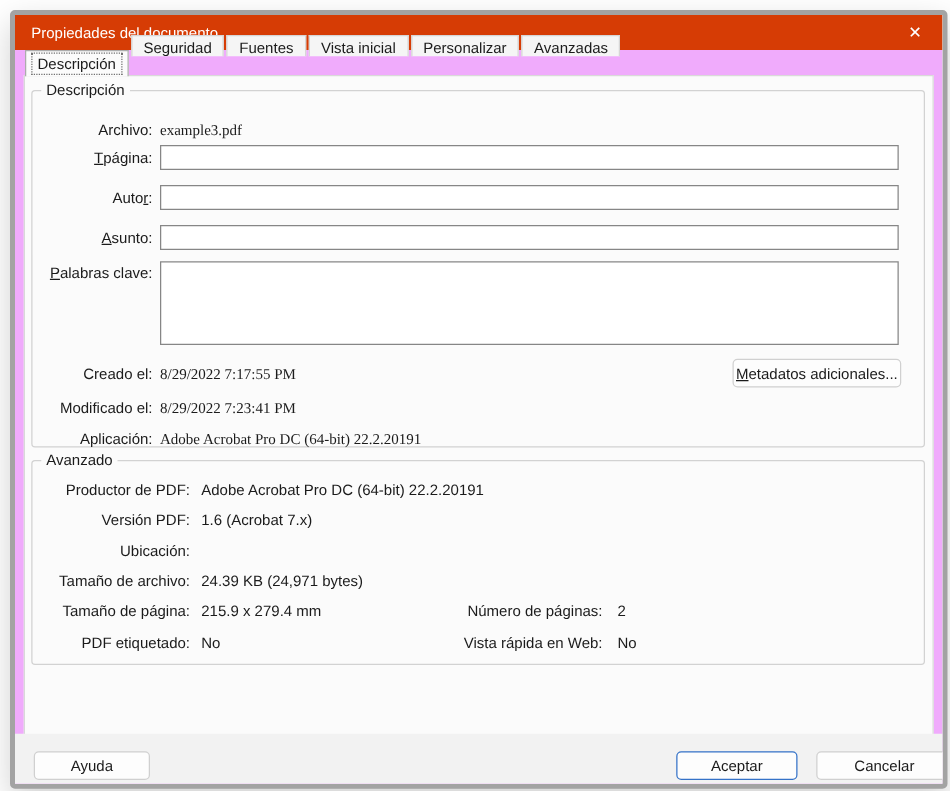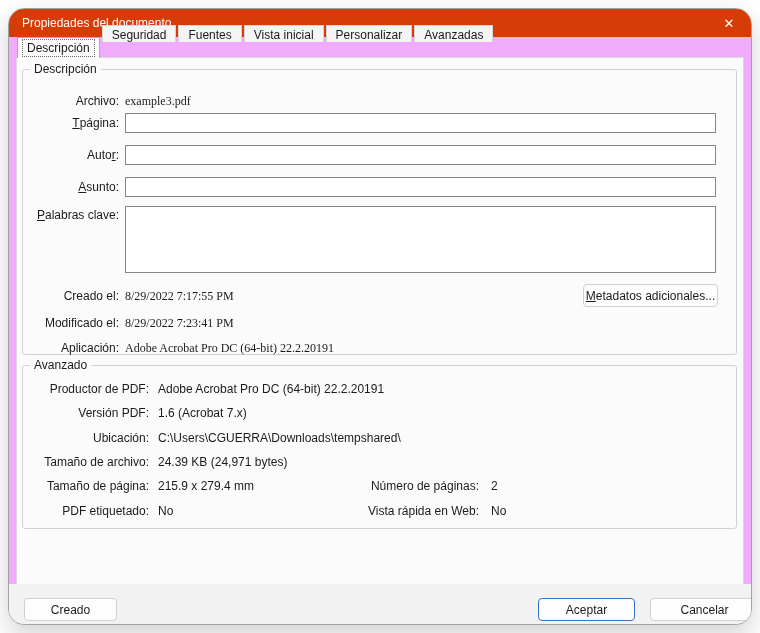--- a/index.html
+++ b/index.html
@@ -4,21 +4,21 @@
 <style>
   html,body { margin:0; padding:0; }
   body {
     width:760px; height:633px; background:#ffffff; position:relative;
     font-family:"Liberation Sans","DejaVu Sans",sans-serif;
     font-size:12px; color:#1b1b1b; overflow:hidden;
     -webkit-font-smoothing:antialiased;
   }
   .dialog {
     position:absolute; left:8px; top:8px; width:742px; height:615px;
-    border:1px solid #a3a3a3; border-radius:16px; overflow:hidden;
+    border:4px solid #a3a3a3; border-radius:4px; overflow:hidden;
     background:#ffffff; box-shadow:0 10px 26px rgba(0,0,0,0.18);
   }
   .titlebar {
     height:28px; background:#D63C05; display:flex; align-items:center;
   }
   .titlebar .title { color:#ffffff; padding-left:13px; font-size:12px; }
   .close-btn {
     margin-left:auto; width:44px; height:28px; display:flex;
     align-items:center; justify-content:center; color:#ffffff;
     font-size:13px; cursor:default;
@@ -175,21 +175,20 @@
         <div class="arow" style="top:16px">
           <span class="albl">Productor de PDF:</span>
           <span class="aval">Adobe Acrobat Pro DC (64-bit) 22.2.20191</span>
         </div>
         <div class="arow" style="top:40px">
           <span class="albl">Versión PDF:</span>
           <span class="aval">1.6 (Acrobat 7.x)</span>
         </div>
         <div class="arow" style="top:65px">
           <span class="albl">Ubicación:</span>
-          <span class="aval">C:\Users\CGUERRA\Downloads\tempshared\</span>
         </div>
         <div class="arow" style="top:89px">
           <span class="albl">Tamaño de archivo:</span>
           <span class="aval">24.39 KB (24,971 bytes)</span>
         </div>
         <div class="arow" style="top:113px">
           <span class="albl">Tamaño de página:</span>
           <span class="aval">215.9 x 279.4 mm</span>
           <span class="albl2">Número de páginas:</span>
           <span class="aval2">2</span>
@@ -198,19 +197,19 @@
           <span class="albl">PDF etiquetado:</span>
           <span class="aval">No</span>
           <span class="albl2">Vista rápida en Web:</span>
           <span class="aval2">No</span>
         </div>
       </div>
 
     </div>
 
     <div class="footer">
-      <button class="btn help-btn">Creado</button>
+      <button class="btn help-btn">Ayuda</button>
       <button class="btn ok-btn">Aceptar</button>
       <button class="btn cancel-btn">Cancelar</button>
     </div>
 
   </div>
 </div>
 
 </body></html>

